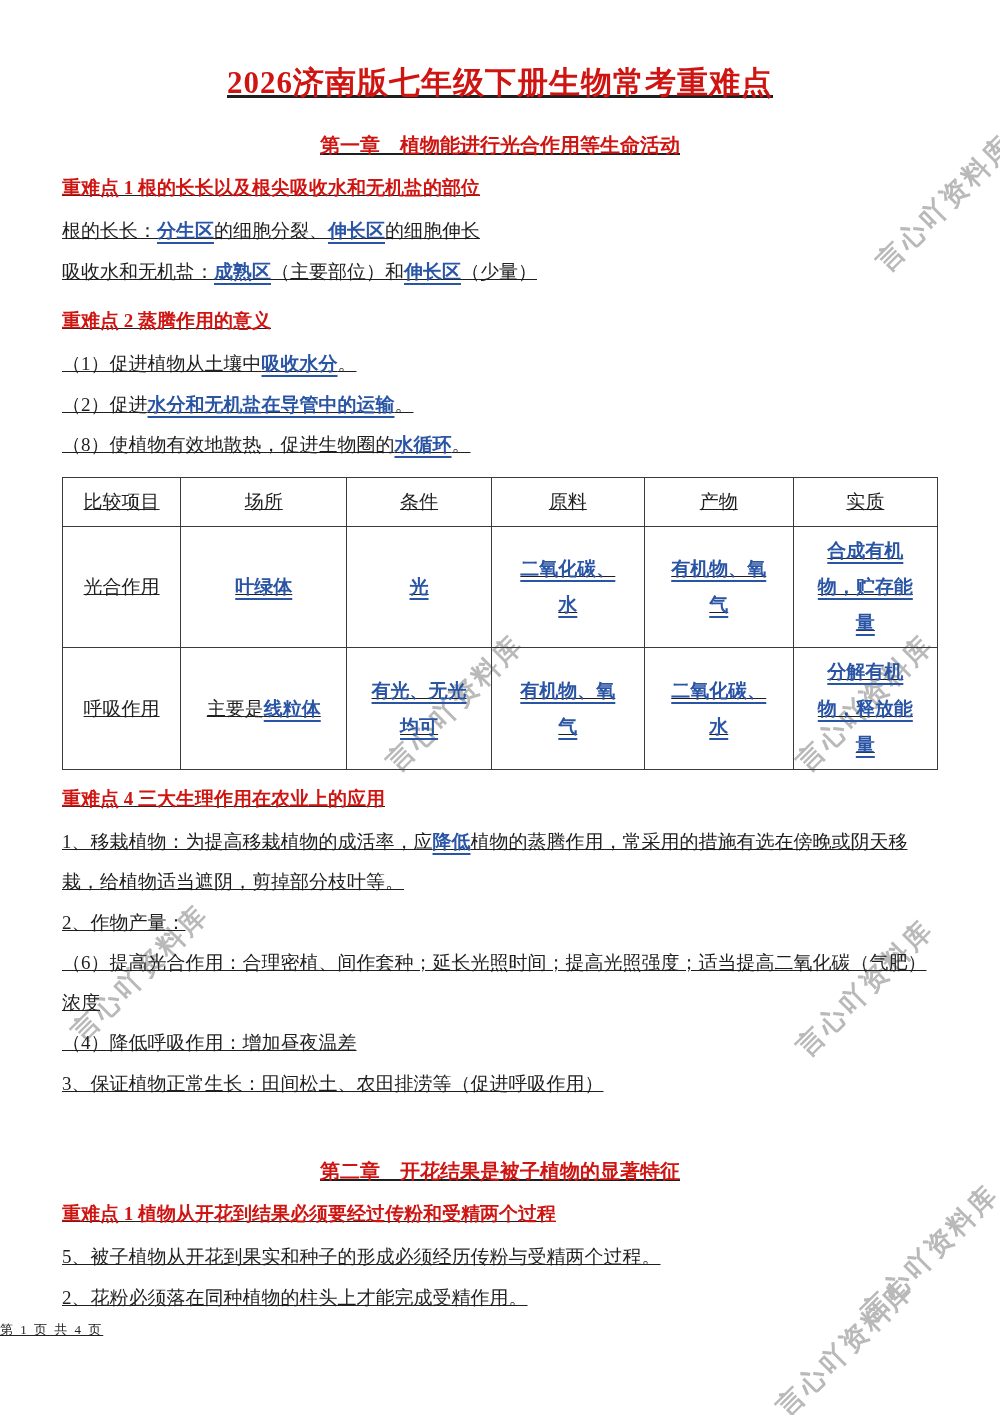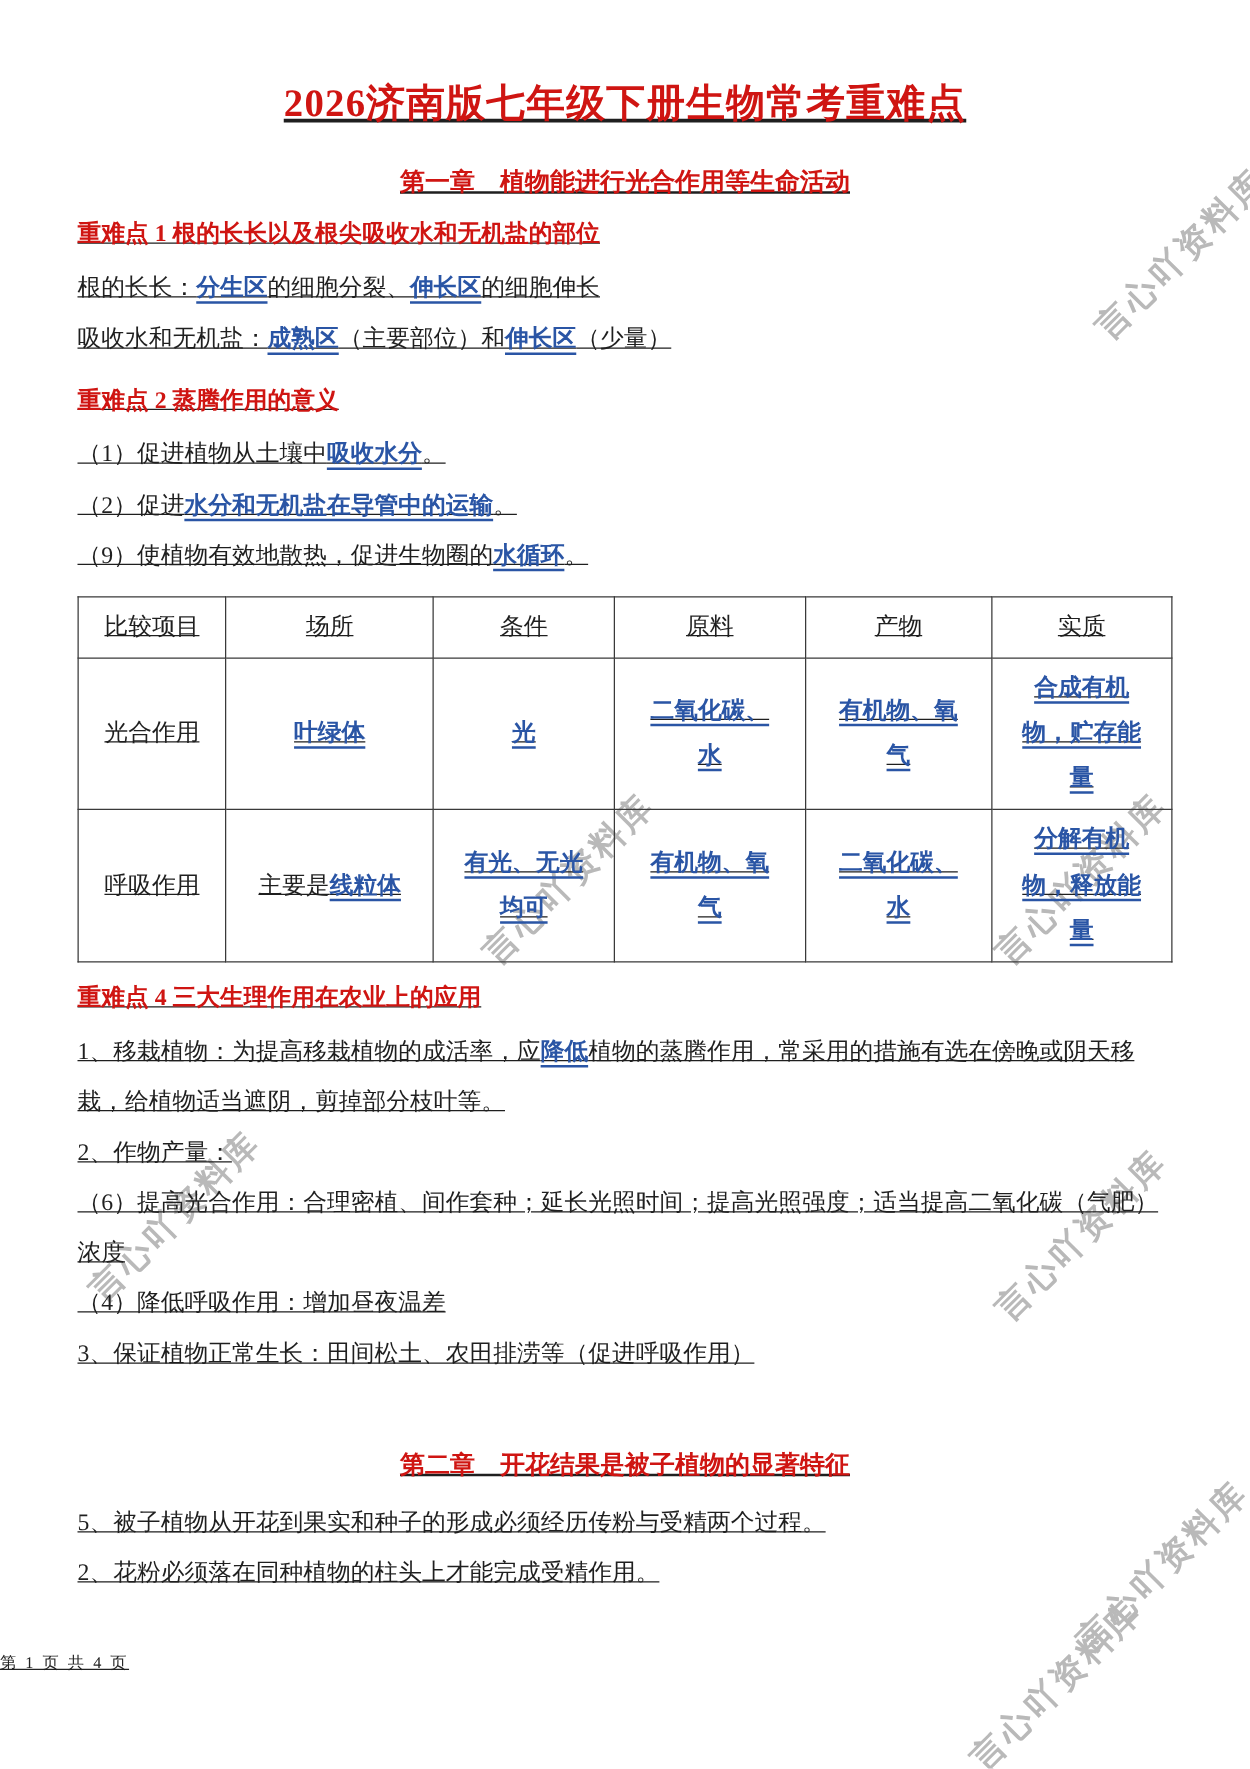--- a/index.html
+++ b/index.html
@@ -49,21 +49,21 @@
 
     <h2 class="chapter">第一章　植物能进行光合作用等生命活动</h2>
 
     <h3 class="point">重难点 1 根的长长以及根尖吸收水和无机盐的部位</h3>
     <p class="body-line"><span>根的长长：</span><span class="lnk">分生区</span><span>的细胞分裂、</span><span class="lnk">伸长区</span><span>的细胞伸长</span></p>
     <p class="body-line"><span>吸收水和无机盐：</span><span class="lnk">成熟区</span><span>（主要部位）和</span><span class="lnk">伸长区</span><span>（少量）</span></p>
 
     <h3 class="point">重难点 2 蒸腾作用的意义</h3>
     <p class="body-line"><span>（1）促进植物从土壤中</span><span class="lnk">吸收水分</span><span>。</span></p>
     <p class="body-line"><span>（2）促进</span><span class="lnk">水分和无机盐在导管中的运输</span><span>。</span></p>
-    <p class="body-line"><span>（9）使植物有效地散热，促进生物圈的</span><span class="lnk">水循环</span><span>。</span></p>
+    <p class="body-line"><span>（8）使植物有效地散热，促进生物圈的</span><span class="lnk">水循环</span><span>。</span></p>
 
 
     <table class="compare-table">
       <colgroup>
         <col style="width:13.5%">
           <col style="width:19%">
           <col style="width:16.5%">
         <col style="width:17.5%">
           <col style="width:17%">
           <col style="width:16.5%">
@@ -100,20 +100,21 @@
 
     <h3 class="point">重难点 4 三大生理作用在农业上的应用</h3>
     <p class="body-line"><span>1、移栽植物：为提高移栽植物的成活率，应</span><span class="lnk">降低</span><span>植物的蒸腾作用，常采用的措施有选在傍晚或阴天移栽，给植物适当遮阴，剪掉部分枝叶等。</span></p>
     <p class="body-line">2、作物产量：</p>
     <p class="body-line">（6）提高光合作用：合理密植、间作套种；延长光照时间；提高光照强度；适当提高二氧化碳（气肥）浓度</p>
     <p class="body-line">（4）降低呼吸作用：增加昼夜温差</p>
     <p class="body-line">3、保证植物正常生长：田间松土、农田排涝等（促进呼吸作用）</p>
 
     <h2 class="chapter ch2">第二章　开花结果是被子植物的显著特征</h2>
 
+    <h3 class="point">重难点 1 植物从开花到结果必须要经过传粉和受精两个过程</h3>
     <p class="body-line">5、被子植物从开花到果实和种子的形成必须经历传粉与受精两个过程。</p>
     <p class="body-line">2、花粉必须落在同种植物的柱头上才能完成受精作用。</p>
 
   </div>
 
   <div class="footer">第 1 页 共 4 页</div>
 
 </div>
 
 </body></html>

